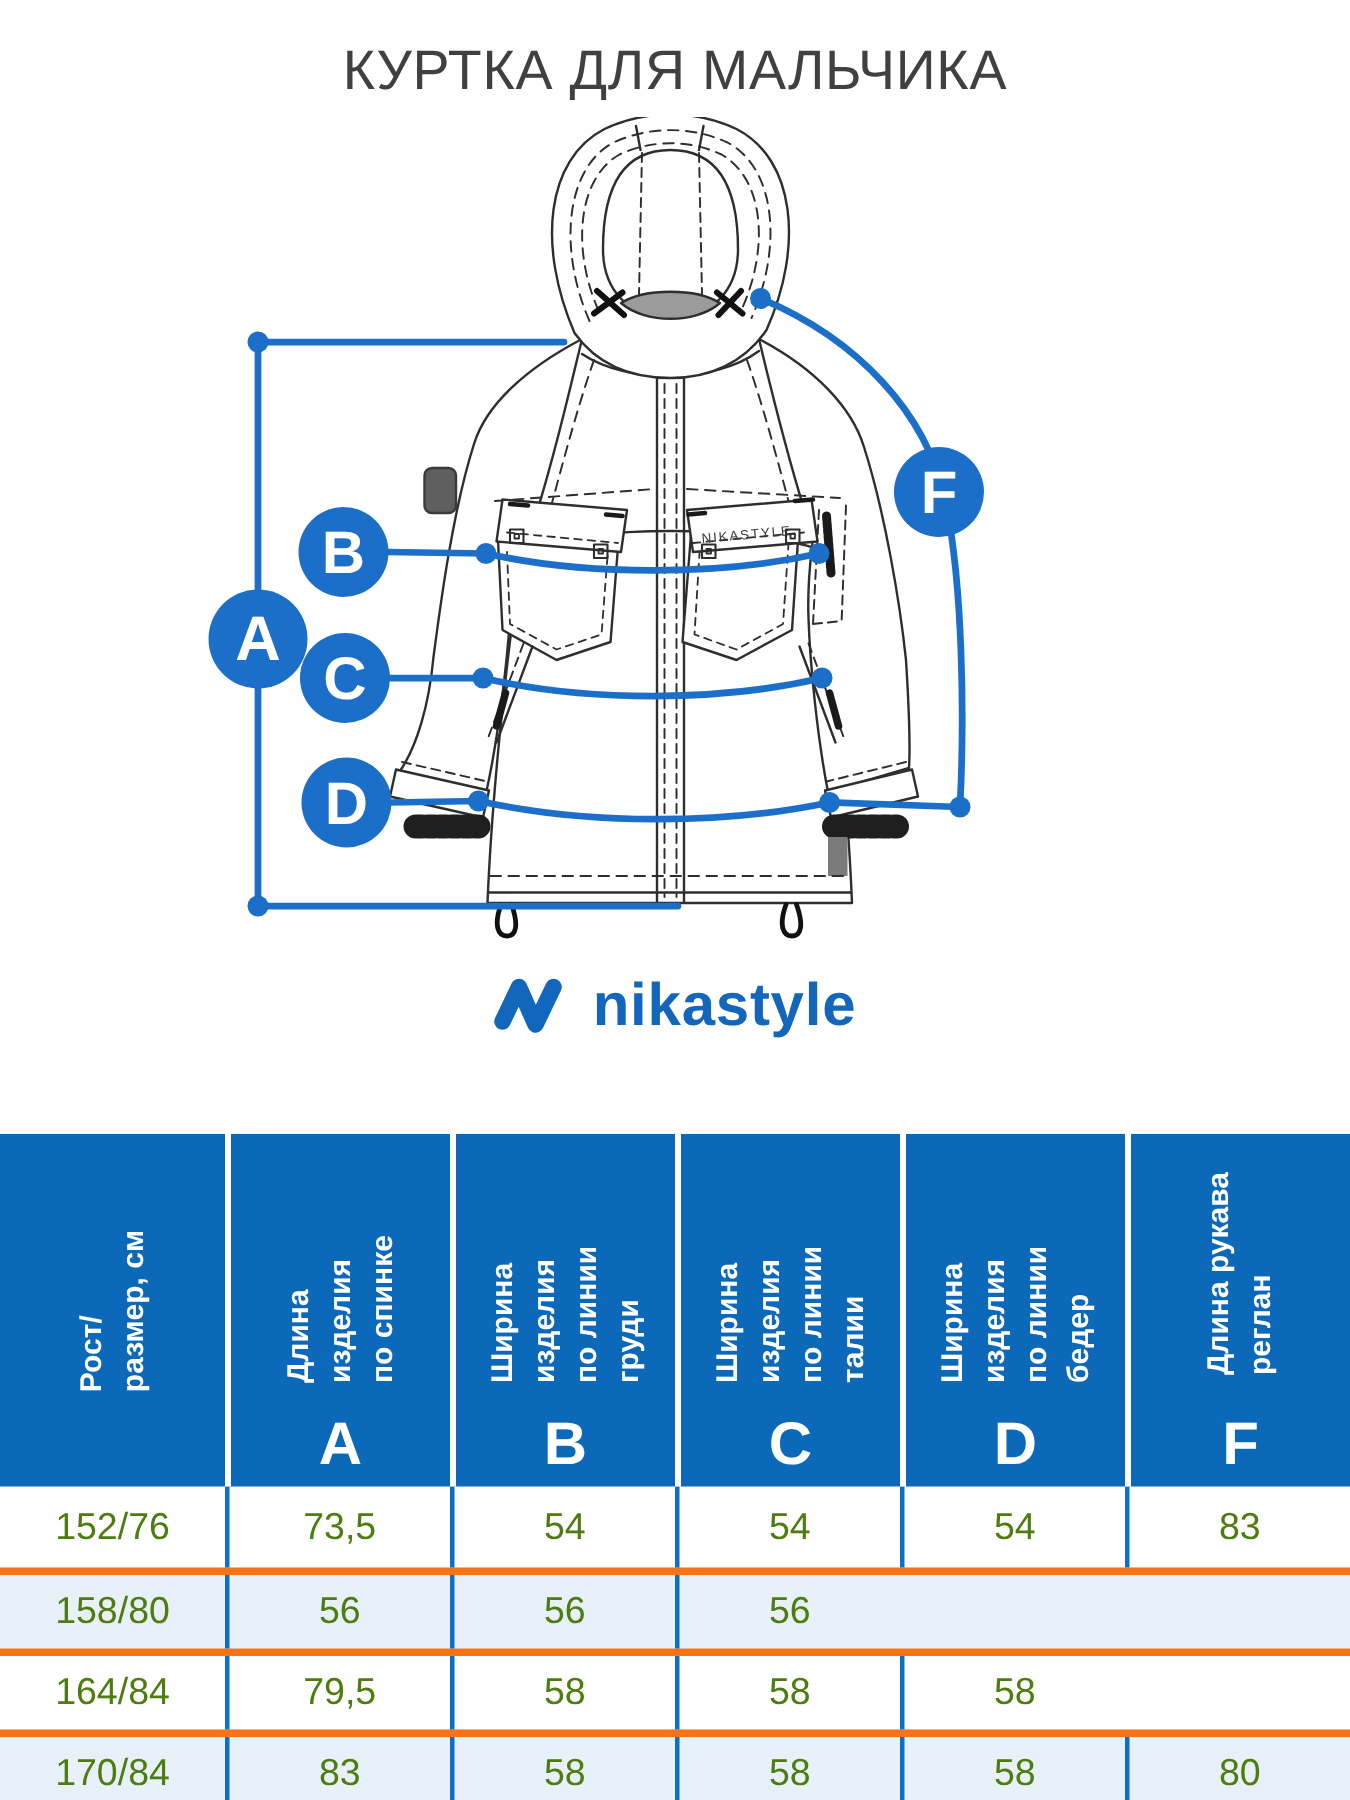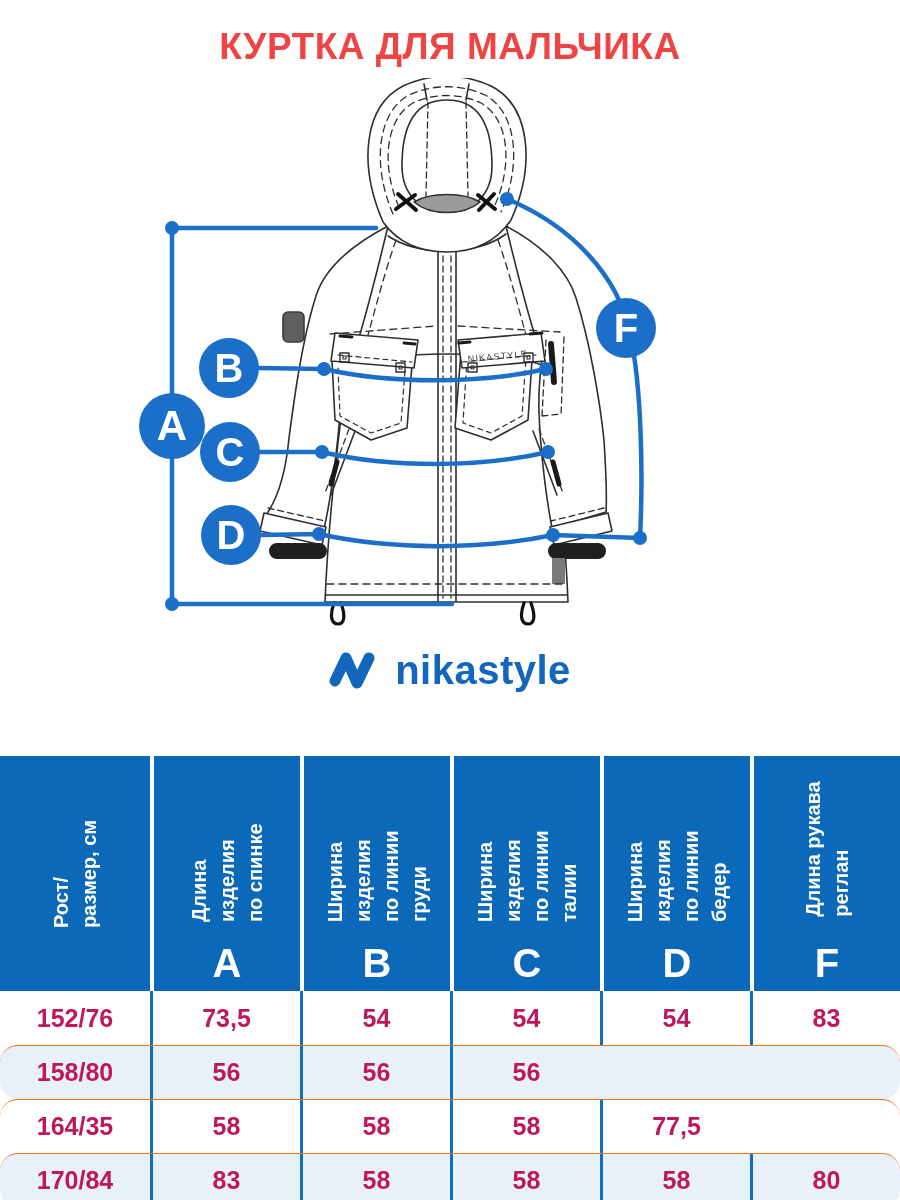--- a/index.html
+++ b/index.html
@@ -1,38 +1,38 @@
 <!DOCTYPE html>
 <html><head>
 <meta charset="utf-8">
 <style>
   html,body{margin:0;padding:0;}
   body{width:900px;height:1200px;background:#ffffff;font-family:"Liberation Sans",sans-serif;overflow:hidden;}
   .page{position:relative;width:900px;height:1200px;}
 
-  .title{margin:26px 0 0;text-align:center;color:#ef4444;font-size:37px;font-weight:bold;letter-spacing:.5px;}
+  .title{margin:26px 0 0;text-align:center;color:#404040;font-size:37px;font-weight:normal;letter-spacing:.5px;}
 
   .illustration{margin-top:10px;height:562px;}
 
   .logo{display:flex;align-items:center;justify-content:center;gap:14px;height:56px;margin-top:2px;}
   .logo-text{color:#1266bb;font-size:40px;font-weight:bold;letter-spacing:.5px;}
 
   .size-table{position:absolute;left:0;top:730px;width:900px;}
   .thead{display:grid;grid-template-columns:repeat(6,1fr);height:235px;}
   .th{position:relative;background:#0c68b8;}
   .th + .th{border-left:4px solid #ffffff;box-sizing:border-box;}
   .vwrap{position:absolute;left:0;top:0;width:100%;height:185px;display:flex;align-items:center;justify-content:center;}
   .vwrap.tall{height:235px;}
   .vtext{transform:rotate(-90deg);white-space:pre-line;color:#ffffff;font-weight:bold;font-size:20px;line-height:1.4;text-align:left;}
   .letter{position:absolute;bottom:5px;left:0;width:100%;text-align:center;color:#ffffff;font-weight:bold;font-size:40px;}
 
   .tbody .tr{display:grid;grid-template-columns:repeat(6,1fr);height:54px;box-sizing:border-box;}
-  .tbody .tr + .tr{border-top:1px solid #f97316;border-radius:18px;}
+  .tbody .tr + .tr{border-top:5px solid #f97316;}
   .tbody .tr:nth-child(even){background:#e8f1fa;}
-  .td{display:flex;align-items:center;justify-content:center;color:#be185d;font-weight:bold;font-size:25px;box-sizing:border-box;}
+  .td{display:flex;align-items:center;justify-content:center;color:#4d7c0f;font-weight:normal;font-size:25px;box-sizing:border-box;}
   .td + .td{border-left:3px solid #0f6ec5;}
 
   svg text{font-family:"Liberation Sans",sans-serif;}
 </style>
 </head>
 <body>
 
 <div class="page">
 
   <h1 class="title">КУРТКА ДЛЯ МАЛЬЧИКА</h1>
@@ -204,25 +204,25 @@
           <div class="td">54</div>
           <div class="td">83</div>
         </div>
         <div class="tr">
           <div class="td td-size">158/80</div>
           <div class="td">56</div>
           <div class="td">56</div>
           <div class="td">56</div>
         </div>
         <div class="tr">
-          <div class="td td-size">164/35</div>
-          <div class="td">58</div>
-          <div class="td">58</div>
-          <div class="td">58</div>
-          <div class="td">77,5</div>
+          <div class="td td-size">164/84</div>
+          <div class="td">79,5</div>
+          <div class="td">58</div>
+          <div class="td">58</div>
+          <div class="td">58</div>
         </div>
         <div class="tr">
           <div class="td td-size">170/84</div>
           <div class="td">83</div>
           <div class="td">58</div>
           <div class="td">58</div>
           <div class="td">58</div>
           <div class="td">80</div>
         </div>
       </div>

